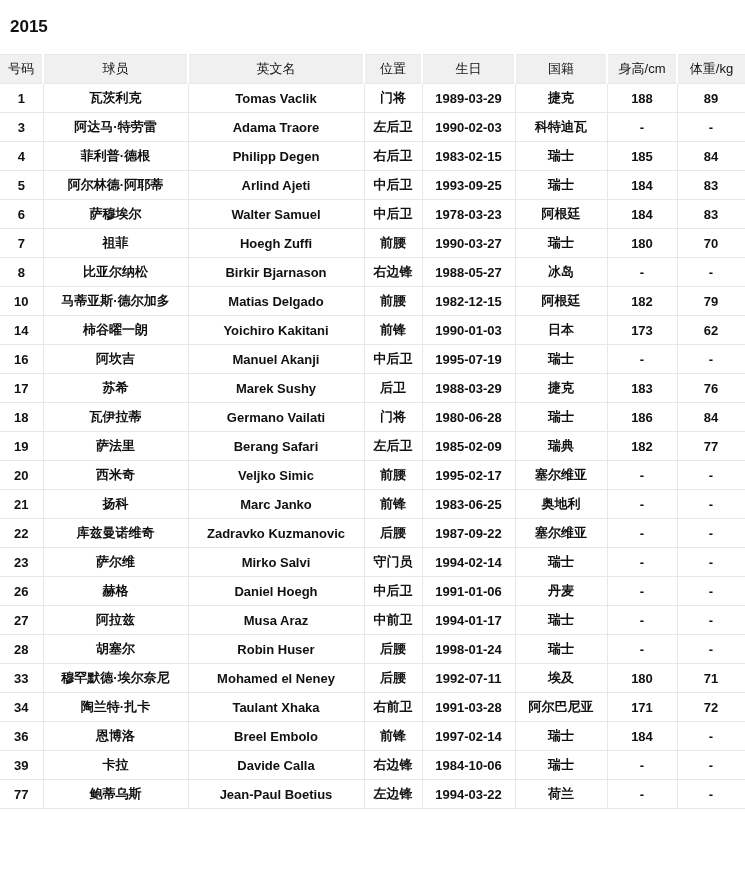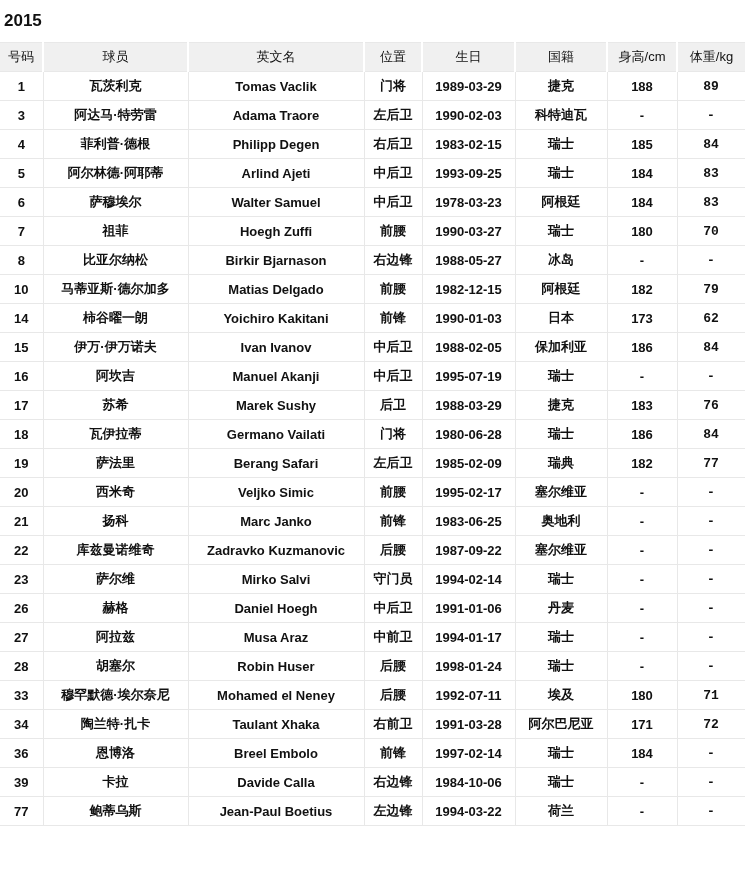--- a/index.html
+++ b/index.html
@@ -14,21 +14,21 @@
     background: var(--page-bg);
   }
   body {
     width: 745px;
     font-family: "Liberation Sans", "DejaVu Sans", sans-serif;
     color: var(--text);
   }
   .page-title {
     font-size: 17px;
     font-weight: bold;
-    margin: 2px;
+    margin: 8px;
     padding: 9px 0 10px 2px;
     line-height: 19px;
     color: var(--text);
   }
   table.players {
     width: 745px;
     border-collapse: collapse;
     table-layout: fixed;
   }
   table.players th {
@@ -58,21 +58,20 @@
     border: 1px solid var(--border);
     background: #ffffff;
     overflow: hidden;
     white-space: nowrap;
   }
   table.players tr td:first-child {
     border-left: none;
   }
   table.players tr td:last-child {
     border-right: 1px solid var(--border);
-    font-family: Liberation Mono, monospace;
   }
 </style>
 </head>
 <body>
 
 <div class="page">
   <h1 class="page-title">2015</h1>
 
   <table class="players">
     <colgroup>
@@ -182,30 +181,20 @@
           <td>14</td>
           <td>柿谷曜一朗</td>
           <td>Yoichiro Kakitani</td>
           <td>前锋</td>
           <td>1990-01-03</td>
           <td>日本</td>
           <td>173</td>
           <td>62</td>
         </tr>
         <tr>
-          <td>15</td>
-          <td>伊万·伊万诺夫</td>
-          <td>Ivan Ivanov</td>
-          <td>中后卫</td>
-          <td>1988-02-05</td>
-          <td>保加利亚</td>
-          <td>186</td>
-          <td>84</td>
-        </tr>
-        <tr>
           <td>16</td>
           <td>阿坎吉</td>
           <td>Manuel Akanji</td>
           <td>中后卫</td>
           <td>1995-07-19</td>
           <td>瑞士</td>
           <td>-</td>
           <td>-</td>
         </tr>
         <tr>

